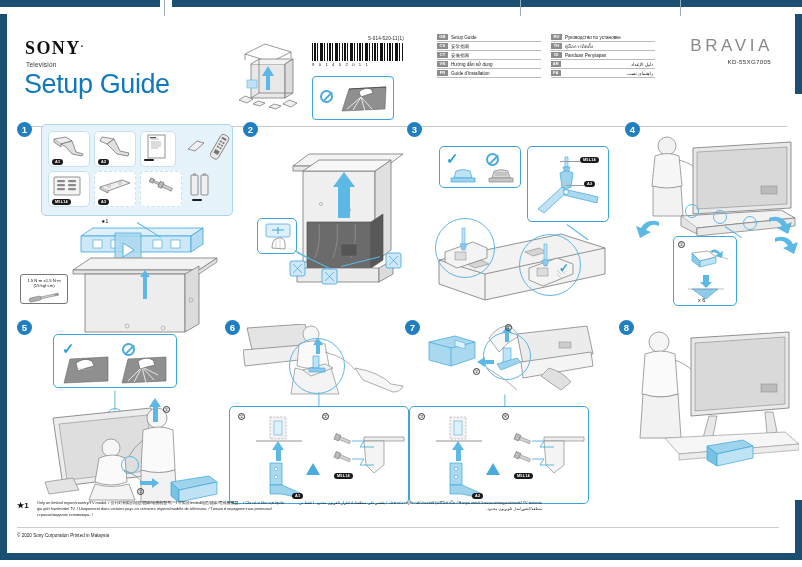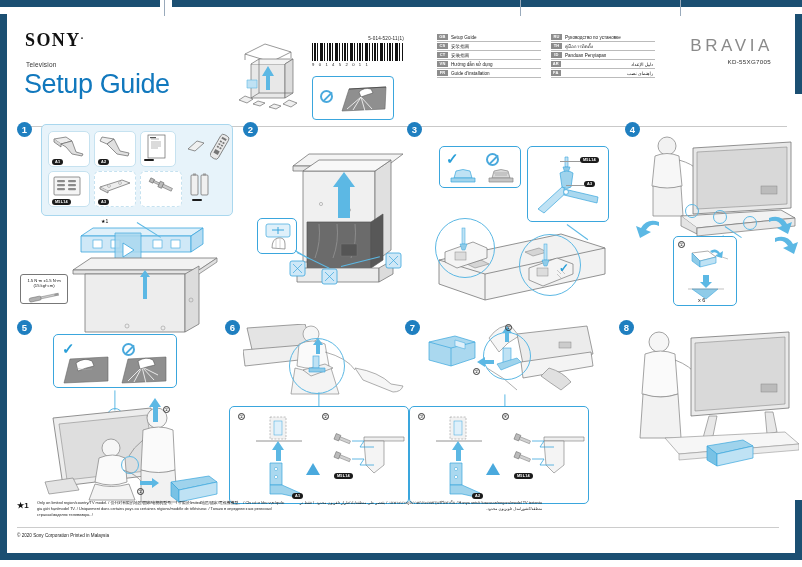--- a/index.html
+++ b/index.html
@@ -17,21 +17,21 @@
   .frame-bottom { position: absolute; left: 0; bottom: 7px; width: 802px; height: 7px; background: #1b4f72; }
   .frame-top-a  { position: absolute; left: 0; top: 0; width: 160px; height: 7px; background: #1b4f72; }
   .frame-top-b  { position: absolute; left: 172px; top: 0; width: 630px; height: 7px; background: #1b4f72; }
   .tick-top     { position: absolute; top: 0; width: 1px; height: 16px; background: #9ab; }
   .corner-tr    { position: absolute; right: 0; top: 14px; width: 7px; height: 80px; background: #1b4f72; }
   .corner-br    { position: absolute; right: 0; bottom: 7px; width: 7px; height: 60px; background: #1b4f72; }
 
   
   .header { position: absolute; left: 7px; top: 14px; width: 788px; height: 105px; }
   .sony-logo {
-    position: absolute; left: 18px; top: 16px;
+    position: absolute; left: 18px; top: 24px;
     font-family: "Liberation Serif", serif;
     font-weight: bold; font-size: 18px; letter-spacing: 1.4px;
     color: #111;
   }
   .sony-logo .dot { font-size: 10px; vertical-align: super; }
   .kicker { position: absolute; left: 19px; top: 47px; font-size: 6.5px; color: #333; letter-spacing: .2px; }
   .title {
     position: absolute; left: 17px; top: 55px;
     font-size: 27px; font-weight: 400; color: #1178bd; letter-spacing: -.4px;
   }

